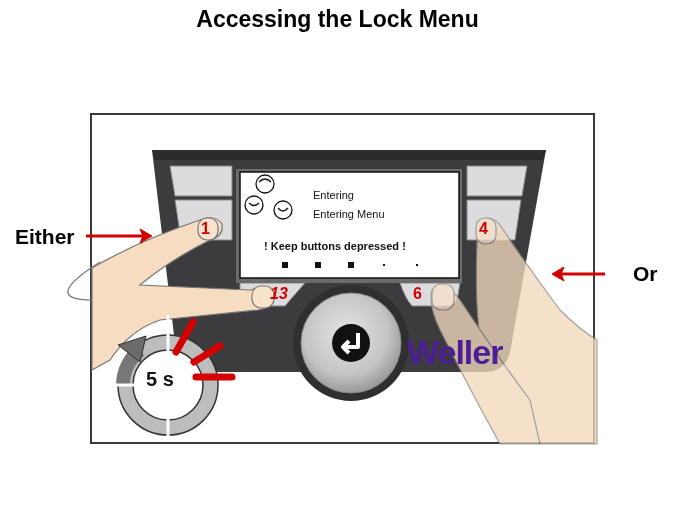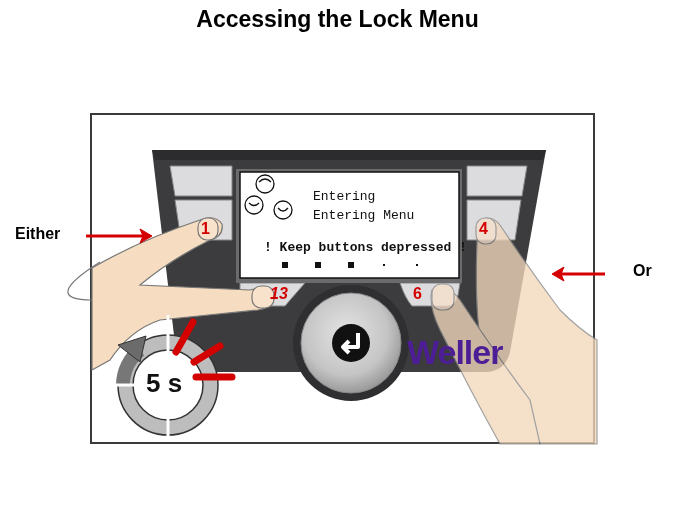--- a/index.html
+++ b/index.html
@@ -1,24 +1,24 @@
 <!DOCTYPE html>
 <html><head>
 <meta charset="utf-8">
 <style>
   html, body { margin:0; padding:0; background:#ffffff; }
   body { width:675px; height:506px; position:relative; overflow:hidden; font-family:"Liberation Sans", sans-serif; }
   .title { position:absolute; left:0; top:6px; width:675px; text-align:center; font-size:23px; font-weight:bold; color:#000; }
   .frame { position:absolute; left:90px; top:113px; width:505px; height:331px; border:2px solid #3a3a3a; box-sizing:border-box; background:#fff; }
   svg.scene { position:absolute; left:0; top:0; }
-  .label { position:absolute; font-weight:bold; font-size:16px; color:#000; }
-  .screen-text { position:absolute; font-family:Liberation Mono, monospace; font-size:13px; color:#111; white-space:nowrap; }
+  .label { position:absolute; font-weight:bold; font-size:21px; color:#000; }
+  .screen-text { position:absolute; font-family:Liberation Sans, sans-serif; font-size:11px; color:#111; white-space:nowrap; }
   .btn-num { position:absolute; font-weight:bold; font-size:16px; color:#d40000; }
   .weller { position:absolute; font-weight:bold; font-size:34px; color:#4c1d95; letter-spacing:-1px; }
-  .five-s { position:absolute; font-weight:bold; font-size:26px; color:#111; }
+  .five-s { position:absolute; font-weight:bold; font-size:20px; color:#111; }
 </style>
 </head>
 <body>
 
 <div class="title">Accessing the Lock Menu</div>
 
 <div class="frame"></div>
 
 <svg class="scene" width="675" height="506" viewBox="0 0 675 506">
   <defs>

